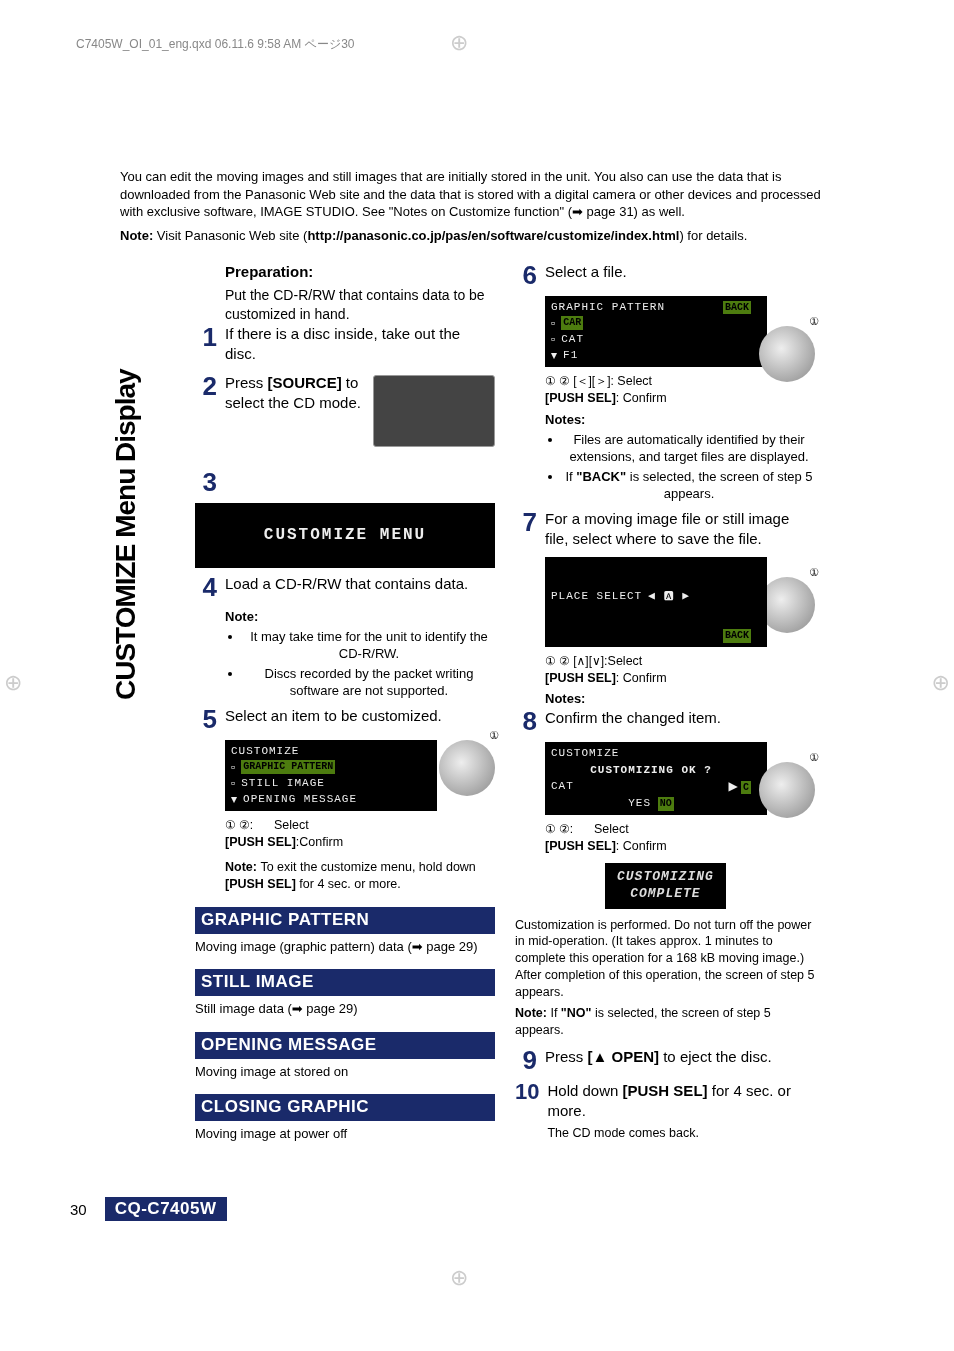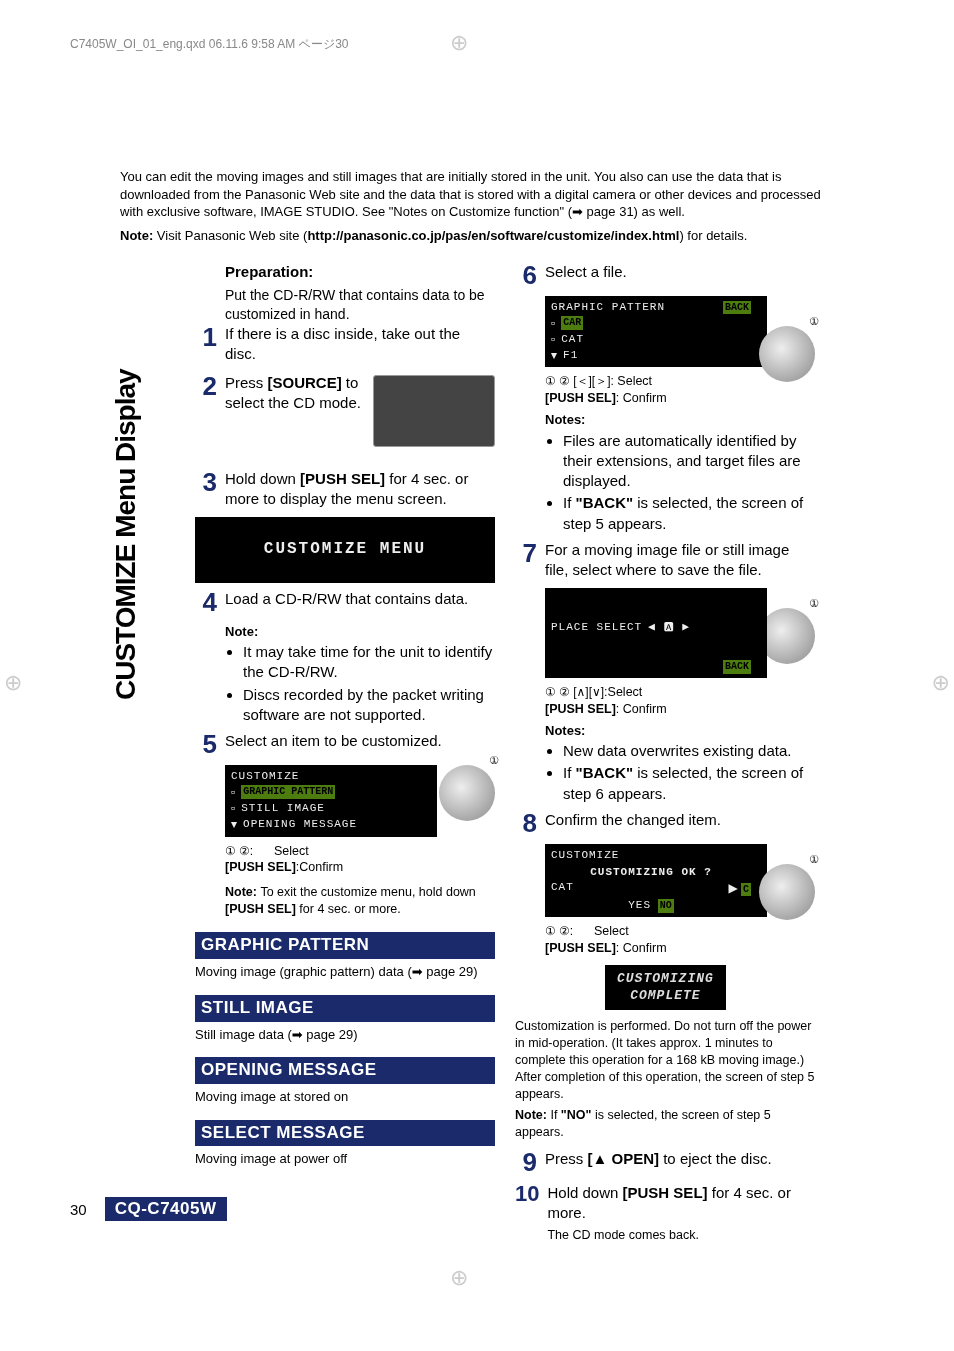--- a/index.html
+++ b/index.html
@@ -13,21 +13,21 @@
   .page {
     width: 954px;
     height: 1351px;
     background: #fff;
     position: relative;
     box-sizing: border-box;
   }
   .header-line {
     position: absolute;
     top: 36px;
-    left: 70px;
+    left: 76px;
     font-size: 12px;
     color: #888;
   }
   .title-band {
     background: #1a2a6a;
     color: #fff;
     font-family: Arial, sans-serif;
     font-weight: bold;
     font-size: 38px;
     padding: 6px 14px;
@@ -84,21 +84,21 @@
     font-size: 26px;
     line-height: 1;
     min-width: 22px;
     text-align: right;
   }
   .step-body { flex: 1; font-size: 15px; }
   .prep-label { font-weight: bold; font-size: 15px; margin-bottom: 4px; }
   .indent { margin-left: 30px; }
   .note-label { font-weight: bold; font-size: 13px; }
   .small { font-size: 12.5px; }
-  .bullets { list-style: disc; padding-left: 18px; margin: 2px 0 6px 0; font-size: 15px; }
+  .bullets { list-style: disc; padding-left: 18px; margin: 2px 0 6px 0; font-size: 13px; text-align: center; }
   .bullets li { margin-bottom: 2px; }
 
   .display-box {
     background: #000;
     color: #eee;
     font-family: "Arial Narrow", Arial, sans-serif;
     font-size: 12px;
     padding: 4px 6px;
     margin: 4px 0 6px 0;
     line-height: 1.35;
@@ -253,23 +253,20 @@
       <div class="step-body">
         <div class="device-img"></div>
         <span>Press </span><b>[SOURCE]</b><span> to select the CD mode.</span>
       </div>
     </div>
 
     <div style="clear:both"></div>
 
     <div class="step" style="margin-top:20px;">
       <div class="step-num">3</div>
-      <div class="step-body">
-        <span>Hold down </span><b>[PUSH SEL]</b><span> for 4 sec. or more to display the menu screen.</span>
-      </div>
     </div>
 
     <div class="indent display-box big">CUSTOMIZE MENU</div>
 
     <div class="step">
       <div class="step-num">4</div>
       <div class="step-body">Load a CD-R/RW that contains data.</div>
     </div>
     <div class="indent">
       <div class="note-label">Note:</div>
@@ -312,21 +309,21 @@
 
     <div class="sub-heading">GRAPHIC PATTERN</div>
     <div class="sub-desc">Moving image (graphic pattern) data (➡ page 29)</div>
 
     <div class="sub-heading">STILL IMAGE</div>
     <div class="sub-desc">Still image data (➡ page 29)</div>
 
     <div class="sub-heading">OPENING MESSAGE</div>
     <div class="sub-desc">Moving image at stored on</div>
 
-    <div class="sub-heading">SELECT MESSAGE</div>
+    <div class="sub-heading">CLOSING GRAPHIC</div>
     <div class="sub-desc">Moving image at power off</div>
   </div>
 
   <div class="col col-right">
     <div class="step">
       <div class="step-num">6</div>
       <div class="step-body">Select a file.</div>
     </div>
     <div class="indent">
       <div class="knob" style="margin-top:30px;"></div>
@@ -373,24 +370,20 @@
         </div>
         <div style="height:22px;"></div>
         <div style="text-align:right;"><span class="hlbox">BACK</span></div>
       </div>
       <div class="small">
         <span class="circ">① ② [∧][∨]</span><span>:Select</span><br>
         <b>[PUSH SEL]</b><span>: Confirm</span>
       </div>
       <div style="clear:both"></div>
       <div class="note-label" style="margin-top:4px;">Notes:</div>
-      <ul class="bullets">
-        <li>New data overwrites existing data.</li>
-        <li><span>If </span><b>"BACK"</b><span> is selected, the screen of step 6 appears.</span></li>
-      </ul>
     </div>
 
     <div class="step">
       <div class="step-num">8</div>
       <div class="step-body">Confirm the changed item.</div>
     </div>
     <div class="indent">
       <div class="knob" style="margin-top:20px;"></div>
       <div class="display-box" style="width:210px;">
         <div class="pixel-text">CUSTOMIZE</div>

